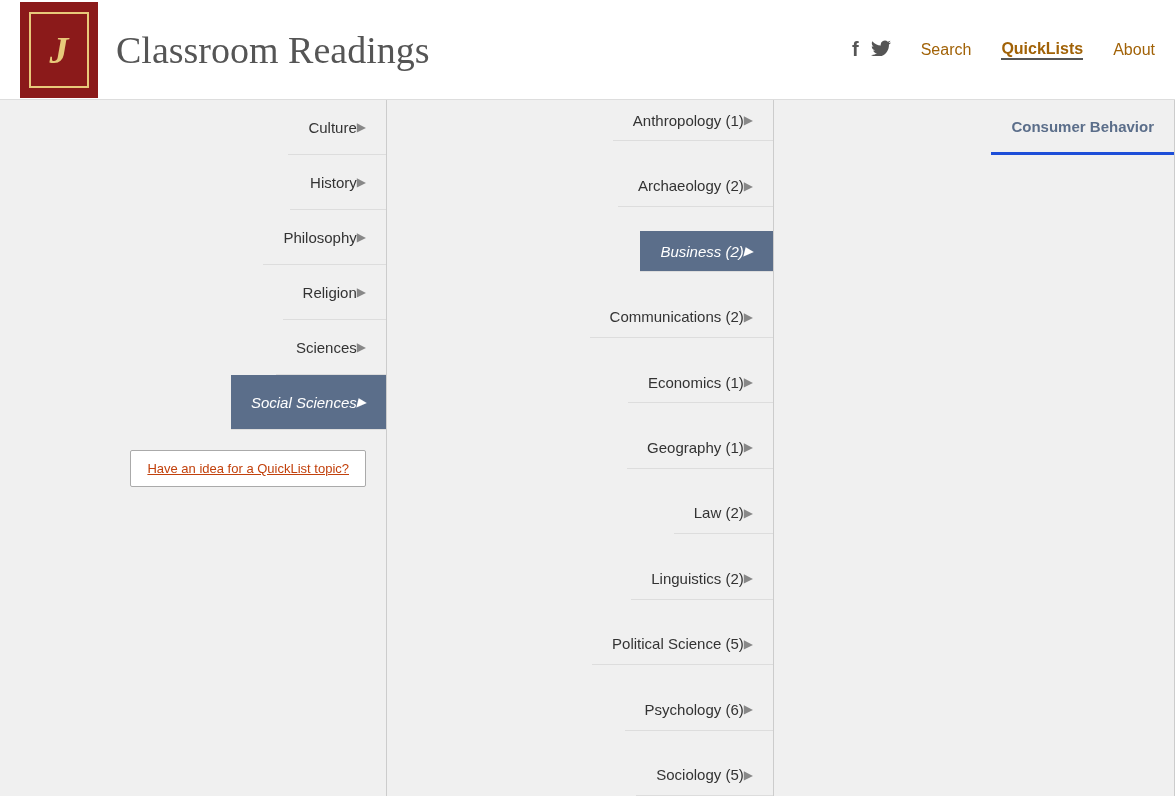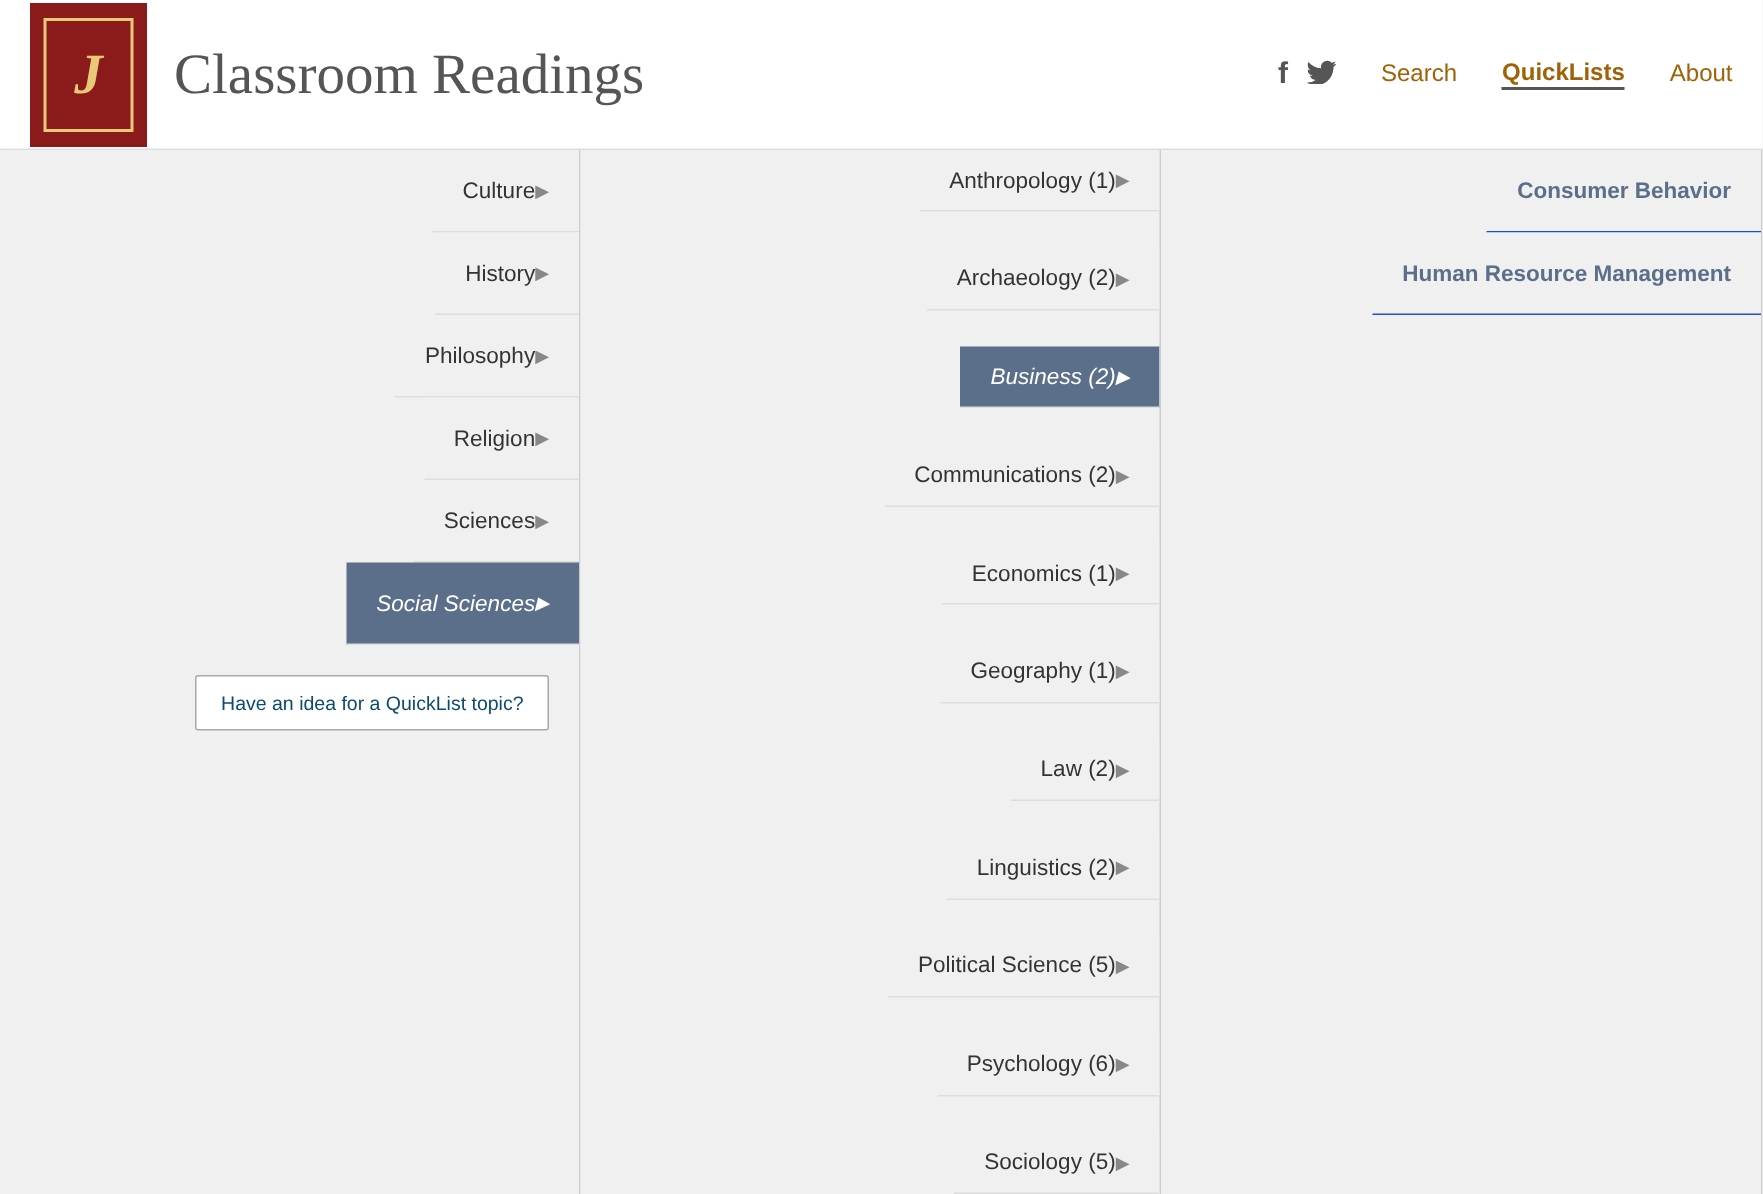--- a/index.html
+++ b/index.html
@@ -121,21 +121,21 @@
       color: #fff;
     }
 
     
     .right-item {
       display: flex;
       align-items: center;
       padding: 0 20px;
       height: 55px;
       background: #f0f0f0;
-      border-bottom: 1px solid #1d4ed8;
+      border-bottom: 3px solid #1d4ed8;
       cursor: pointer;
       font-size: 15px;
       color: #5b6e8a;
       font-weight: bold;
     }
 
     
     .quicklist-btn-container {
       padding: 20px;
     }
@@ -194,21 +194,21 @@
     <div class="list-item">
       <span>Sciences</span>
       <span class="chevron">▶</span>
     </div>
     <div class="list-item active">
       <span>Social Sciences</span>
       <span class="chevron">▶</span>
     </div>
     <div class="quicklist-btn-container">
       <button class="quicklist-btn">
-        <span style="color:#0c4a6e; ">Have an idea for a QuickList topic?</span>
+        <span style="color:#c2410c; text-decoration:underline;">Have an idea for a QuickList topic?</span>
       </button>
     </div>
   </div>
 
   <div class="col col-2">
     <div class="list-item">
       <span>Anthropology (1)</span>
       <span class="chevron">▶</span>
     </div>
     <div class="list-item">
@@ -250,18 +250,15 @@
     <div class="list-item">
       <span>Sociology (5)</span>
       <span class="chevron">▶</span>
     </div>
   </div>
 
   <div class="col col-3">
     <div class="right-item">
       <span>Consumer Behavior</span>
     </div>
-    <div class="right-item">
-      <span>Human Resource Management</span>
-    </div>
   </div>
 
 </div>
 
 </body></html>

